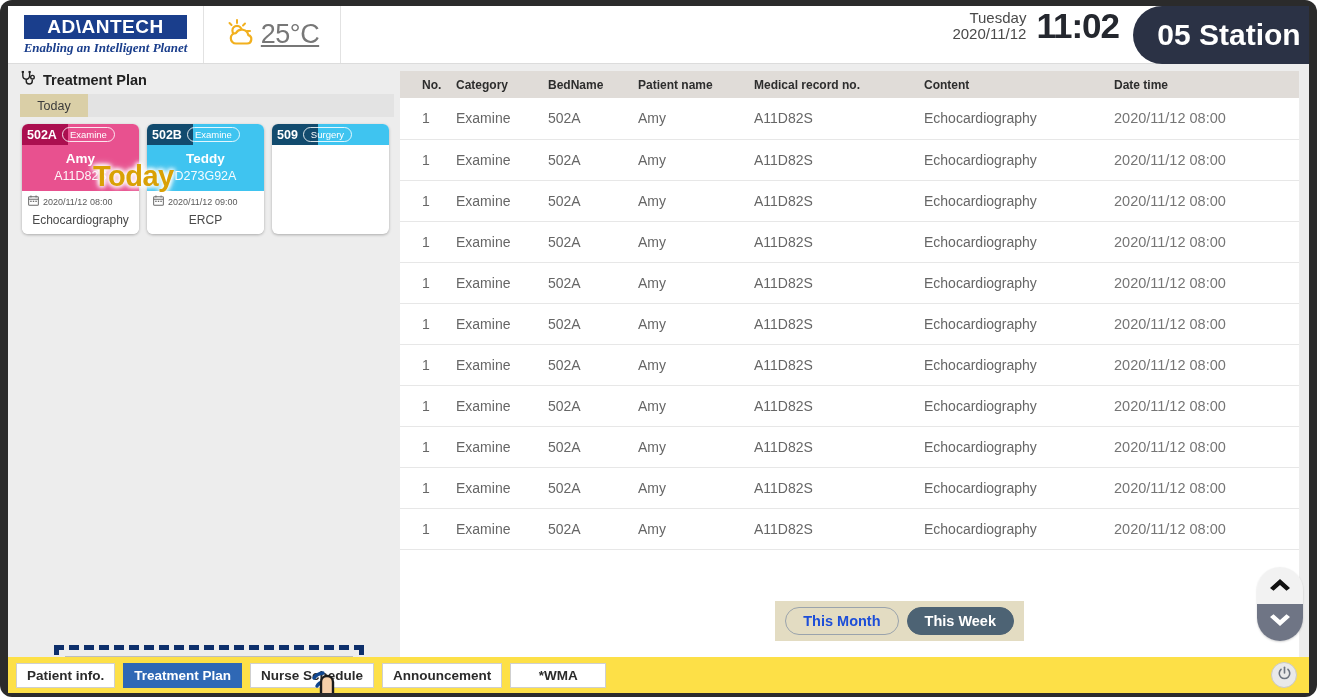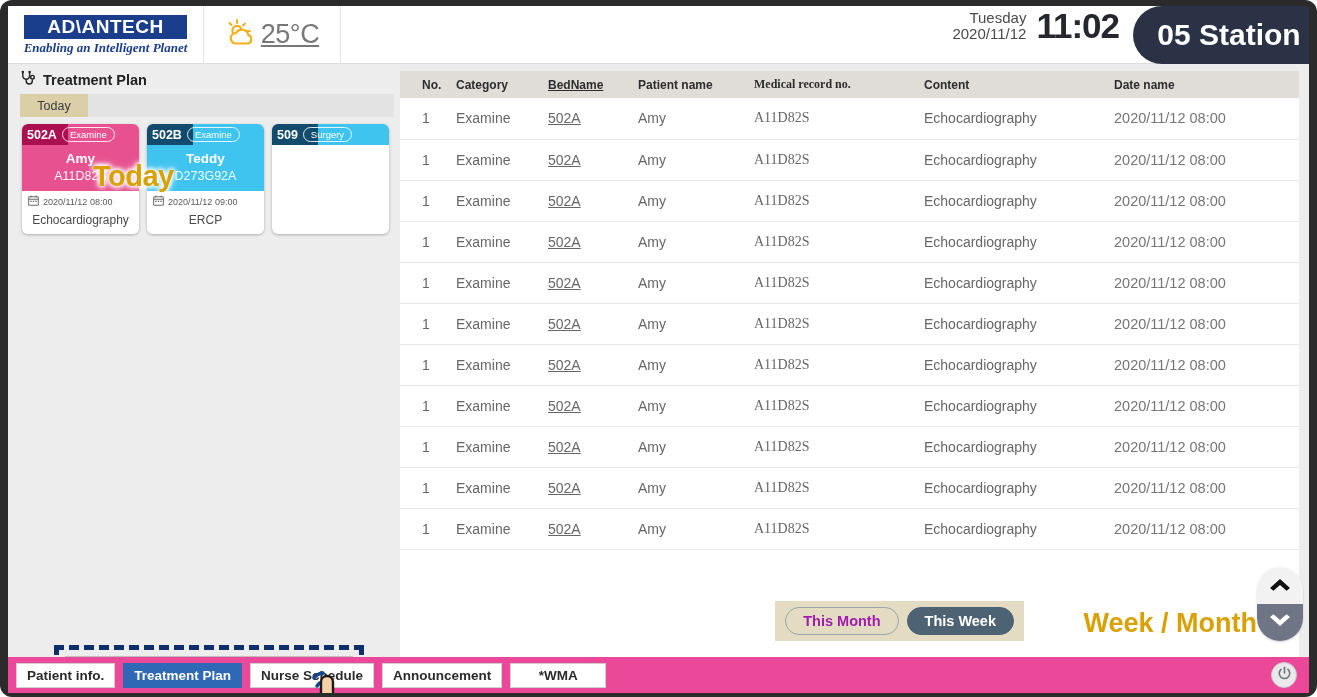--- a/index.html
+++ b/index.html
@@ -221,23 +221,23 @@
     font-size:14px; color:#666;
     height:41px;
     border-bottom:1px solid #e7e7e7;
     font-weight:normal;
   }
   table.grid td.dt{
     font-size:14.5px; color:#757575;
   }
   .col-no{ width:56px; padding-left:22px !important; }
   .col-cat{ width:92px; }
-  .col-bed{ width:90px;text-decoration:underline; }
+  .col-bed{ width:90px; }
   .col-pn{ width:116px;margin-top:40px; }
-  .col-mrn{ width:170px;font-family:Liberation Serif, serif; }
+  .col-mrn{ width:170px; }
   .col-ct{ width:190px; }
   .col-dt{ width:auto; }
 
   
   .scrollpill{
     position:absolute; right:6px; top:503px;
     width:46px; height:74px;
     border-radius:23px;
     overflow:hidden;
     z-index:30;
@@ -255,36 +255,36 @@
     background:#e3dcc2;
     padding:6px 10px;
     display:flex; align-items:center; gap:8px;
   }
   .pill{
     font-size:14.5px; font-weight:bold;
     border-radius:15px;
     padding:5px 17px;
   }
   .pill-out{
-    background:transparent; color:#a21caf;
+    background:transparent; color:#1d4ed8;
     border:1px solid #9aa3ac;
   }
   .pill-fill{
     background:#4d6374; color:#fff; border:1px solid #4d6374;
   }
   .anno-week{
     position:absolute; right:52px; bottom:18px;
     font-size:27px; font-weight:bold; color:#d9a106;
     text-shadow:0 0 5px #fff,0 0 5px #fff,0 0 5px #fff,0 0 8px #fff;
   }
 
   
   .footer{
     position:absolute; left:0; right:0; bottom:0; height:36px;
-    background:#ec4899;
+    background:#fde047;
     display:flex; align-items:center;
     padding:0 8px;
     gap:8px;
   }
   .navbtn{
     background:#fff; color:#2b2b2b;
     font-size:13.5px; font-weight:bold;
     height:25px; min-width:96px;
     border:1px solid #cfcfcf;
     display:flex; align-items:center; justify-content:center;
@@ -438,21 +438,21 @@
       <div class="table-wrap">
         <table class="grid">
           <thead>
             <tr>
               <th class="col-no">No.</th>
               <th class="col-cat">Category</th>
               <th class="col-bed">BedName</th>
               <th class="col-pn">Patient name</th>
               <th class="col-mrn">Medical record no.</th>
               <th class="col-ct">Content</th>
-              <th class="col-dt">Date name</th>
+              <th class="col-dt">Date time</th>
             </tr>
           </thead>
           <tbody>
                 <tr>
                   <td class="col-no">1</td>
                   <td class="col-cat">Examine</td>
                   <td class="col-bed">502A</td>
                   <td class="col-pn">Amy</td>
                   <td class="col-mrn">A11D82S</td>
                   <td class="col-ct">Echocardiography</td>
@@ -566,21 +566,20 @@
               <path d="M2 4 L12 13 L22 4 L18.5 1.2 L12 7 L5.5 1.2 Z" fill="#fff"></path>
             </svg>
           </span>
         </div>
       </div>
 
       <div class="wk-group">
         <div class="pill pill-out">This Month</div>
         <div class="pill pill-fill">This Week</div>
       </div>
-      <div class="anno-week">Week / Month</div>
     </div>
 
     <div class="anno-today">Today</div>
     <div class="filter-dash"></div>
     <div class="filter-box">Category filter</div>
 
     <div class="cursor">
       <svg width="84" height="84" viewBox="0 0 84 84">
         <g fill="none" stroke="#10468f" stroke-width="3.4" stroke-linecap="round">
           <path d="M14 18 a12 12 0 0 1 9 -5"></path>

